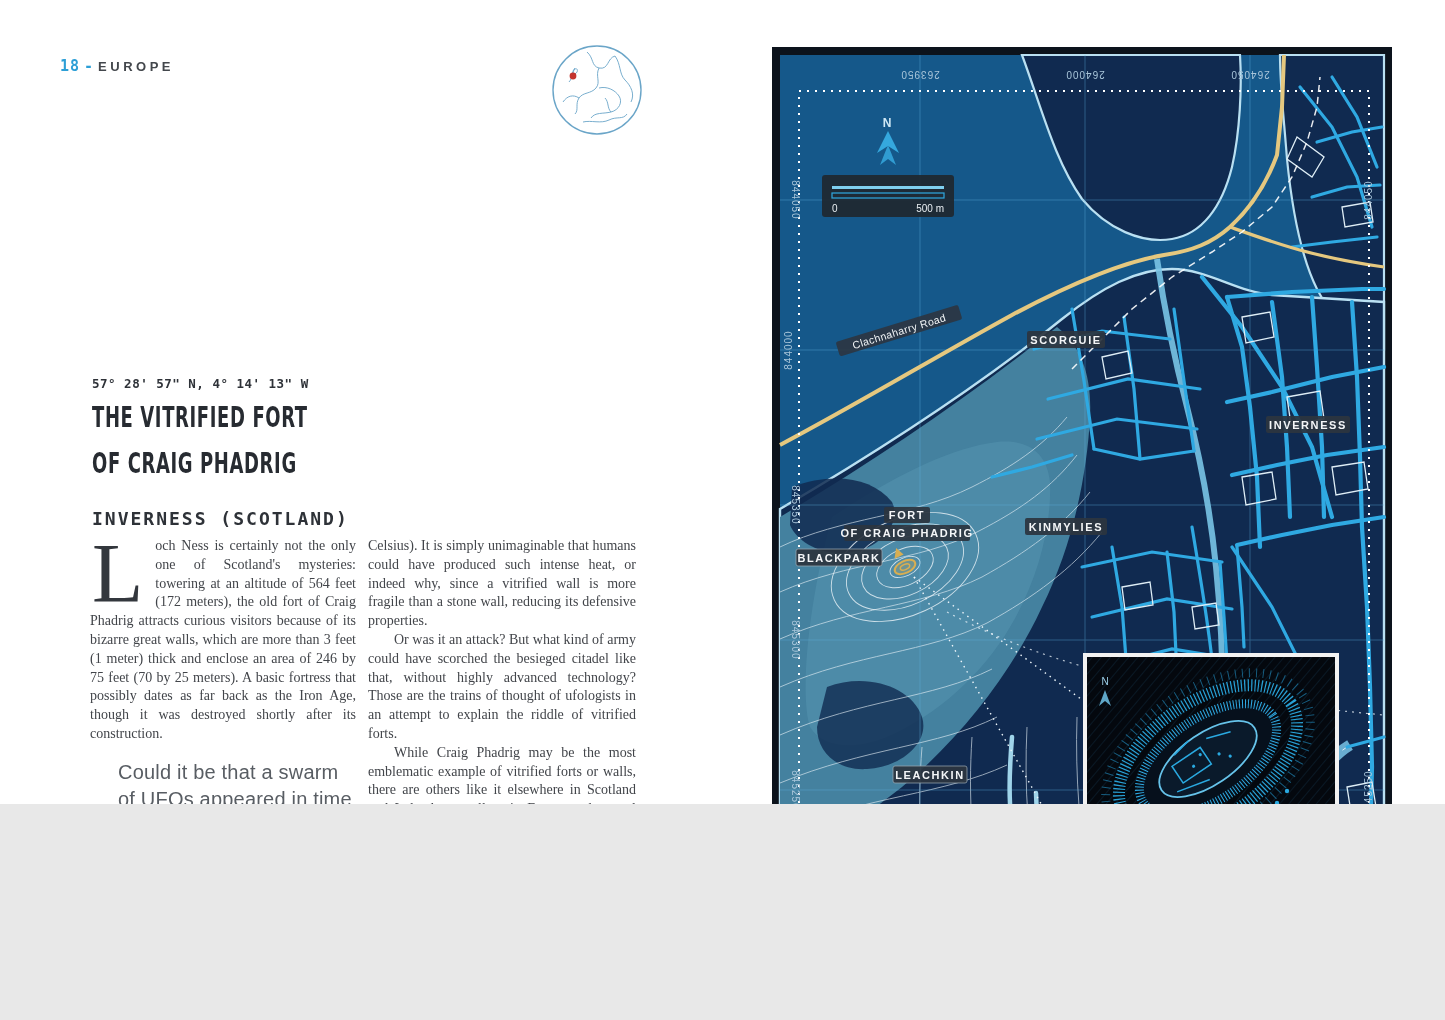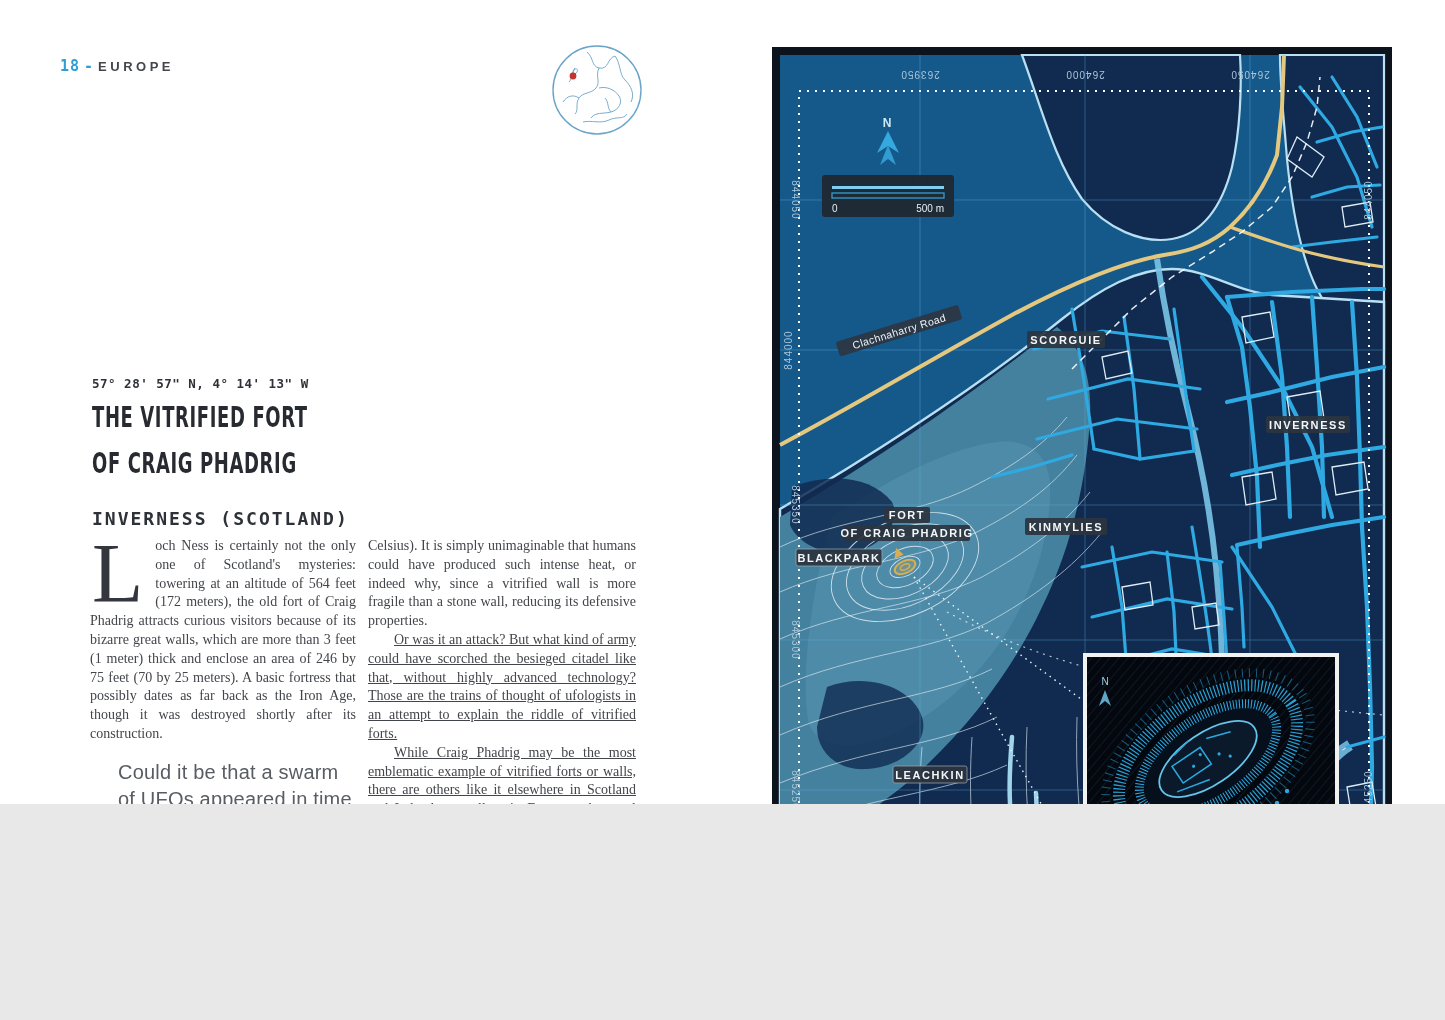--- a/index.html
+++ b/index.html
@@ -20,21 +20,21 @@
   .title{position:absolute;left:92px;top:394px;color:#272b31;font-family:"DejaVu Sans",sans-serif;
          font-weight:800;font-size:29px;line-height:46px;letter-spacing:1px;white-space:nowrap;}
   .title .tline{transform:scaleX(.62);transform-origin:left center;}
   .subtitle{position:absolute;left:92px;top:500px;font-family:"DejaVu Sans Mono",monospace;
             font-weight:bold;font-size:18px;letter-spacing:2px;color:#2e3238;margin-top:8px;}
   .col{position:absolute;top:537px;width:266px;font-size:14px;line-height:18.8px;
        text-align:justify;color:#42454a;}
   .col1{left:90px;}
   .col2{left:368px;width:268px;}
   .col p{margin:0;}
-  .indent{text-indent:26px;text-decoration:underline;}
+  .indent{text-indent:26px;}
   .dropcap{float:left;font-size:84px;line-height:62px;padding:6px 12px 0 2px;
            color:#33373d;font-weight:normal;}
   .pullquote{margin:15px 0 13px 28px;font-family:"Liberation Sans",sans-serif;
              font-size:20px;line-height:1.38;color:#585d63;text-align:left;
              white-space:pre-line;letter-spacing:.2px;}
   
   .mapwrap{position:absolute;left:772px;top:47px;width:620px;height:928px;}
   svg text{font-family:"Liberation Sans",sans-serif;}
   .badge-t{fill:#f4f6f8;font-size:11px;letter-spacing:1.6px;font-weight:bold;}
   .badge-r{fill:#2c3540;opacity:.93;}

